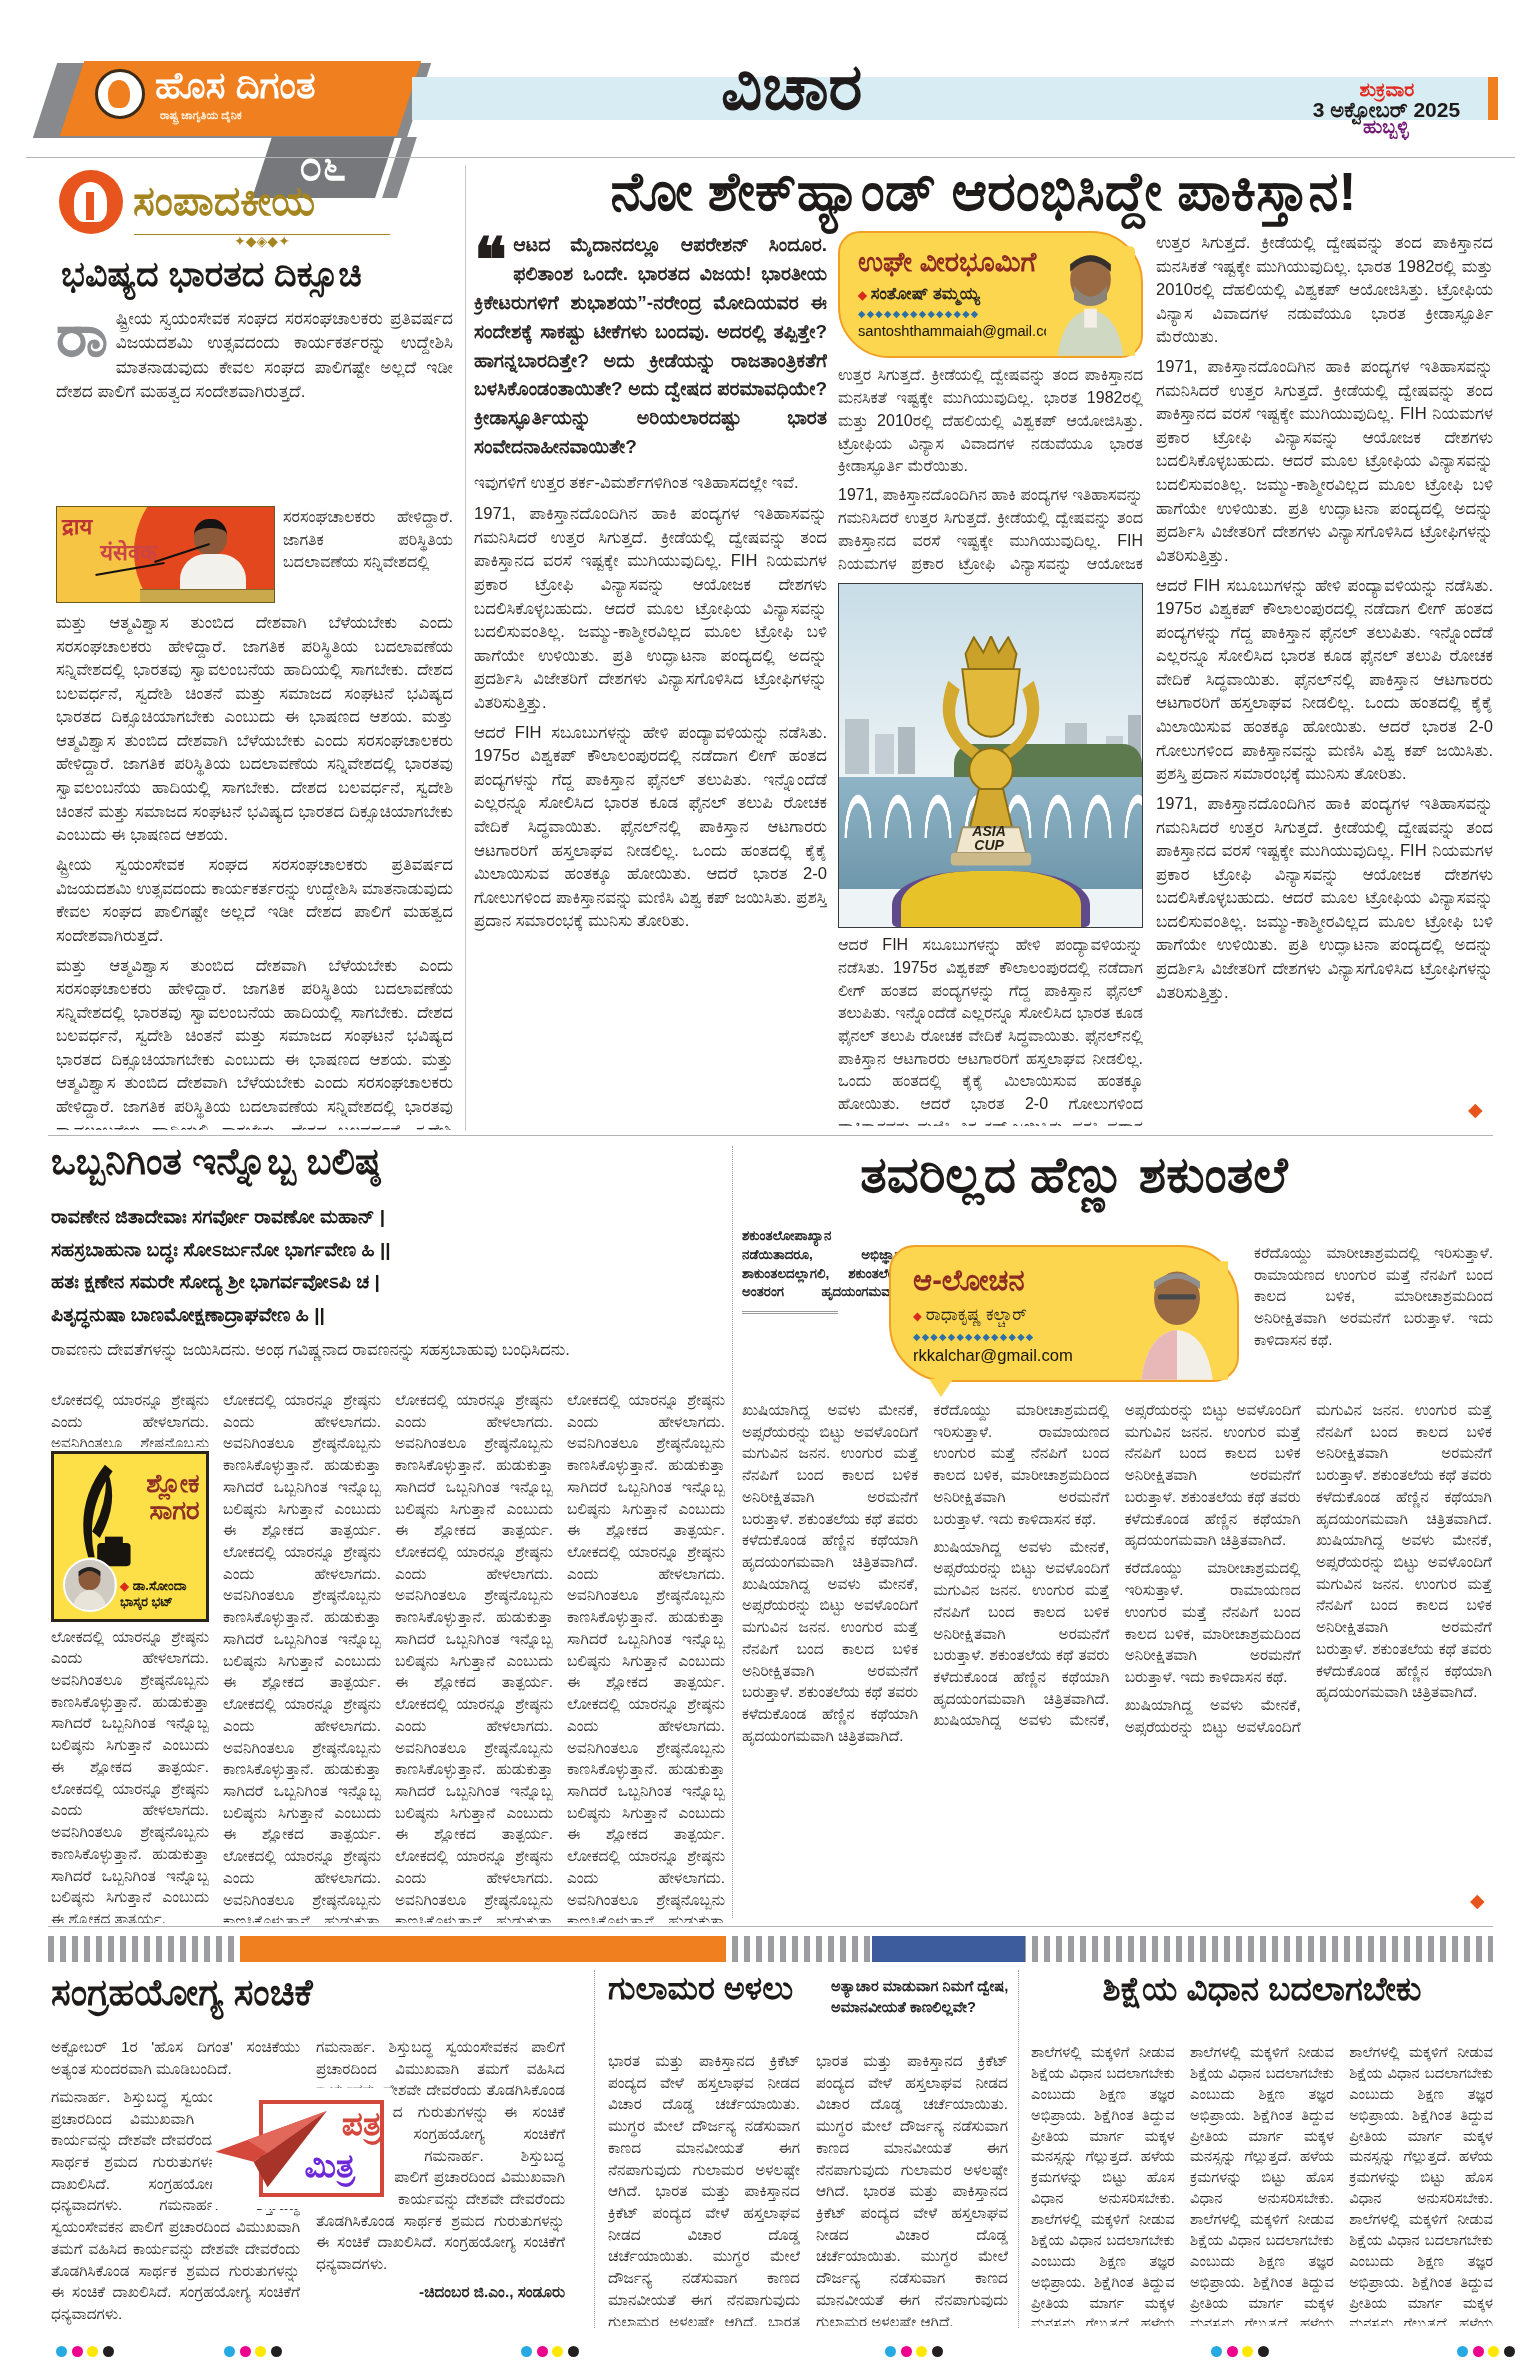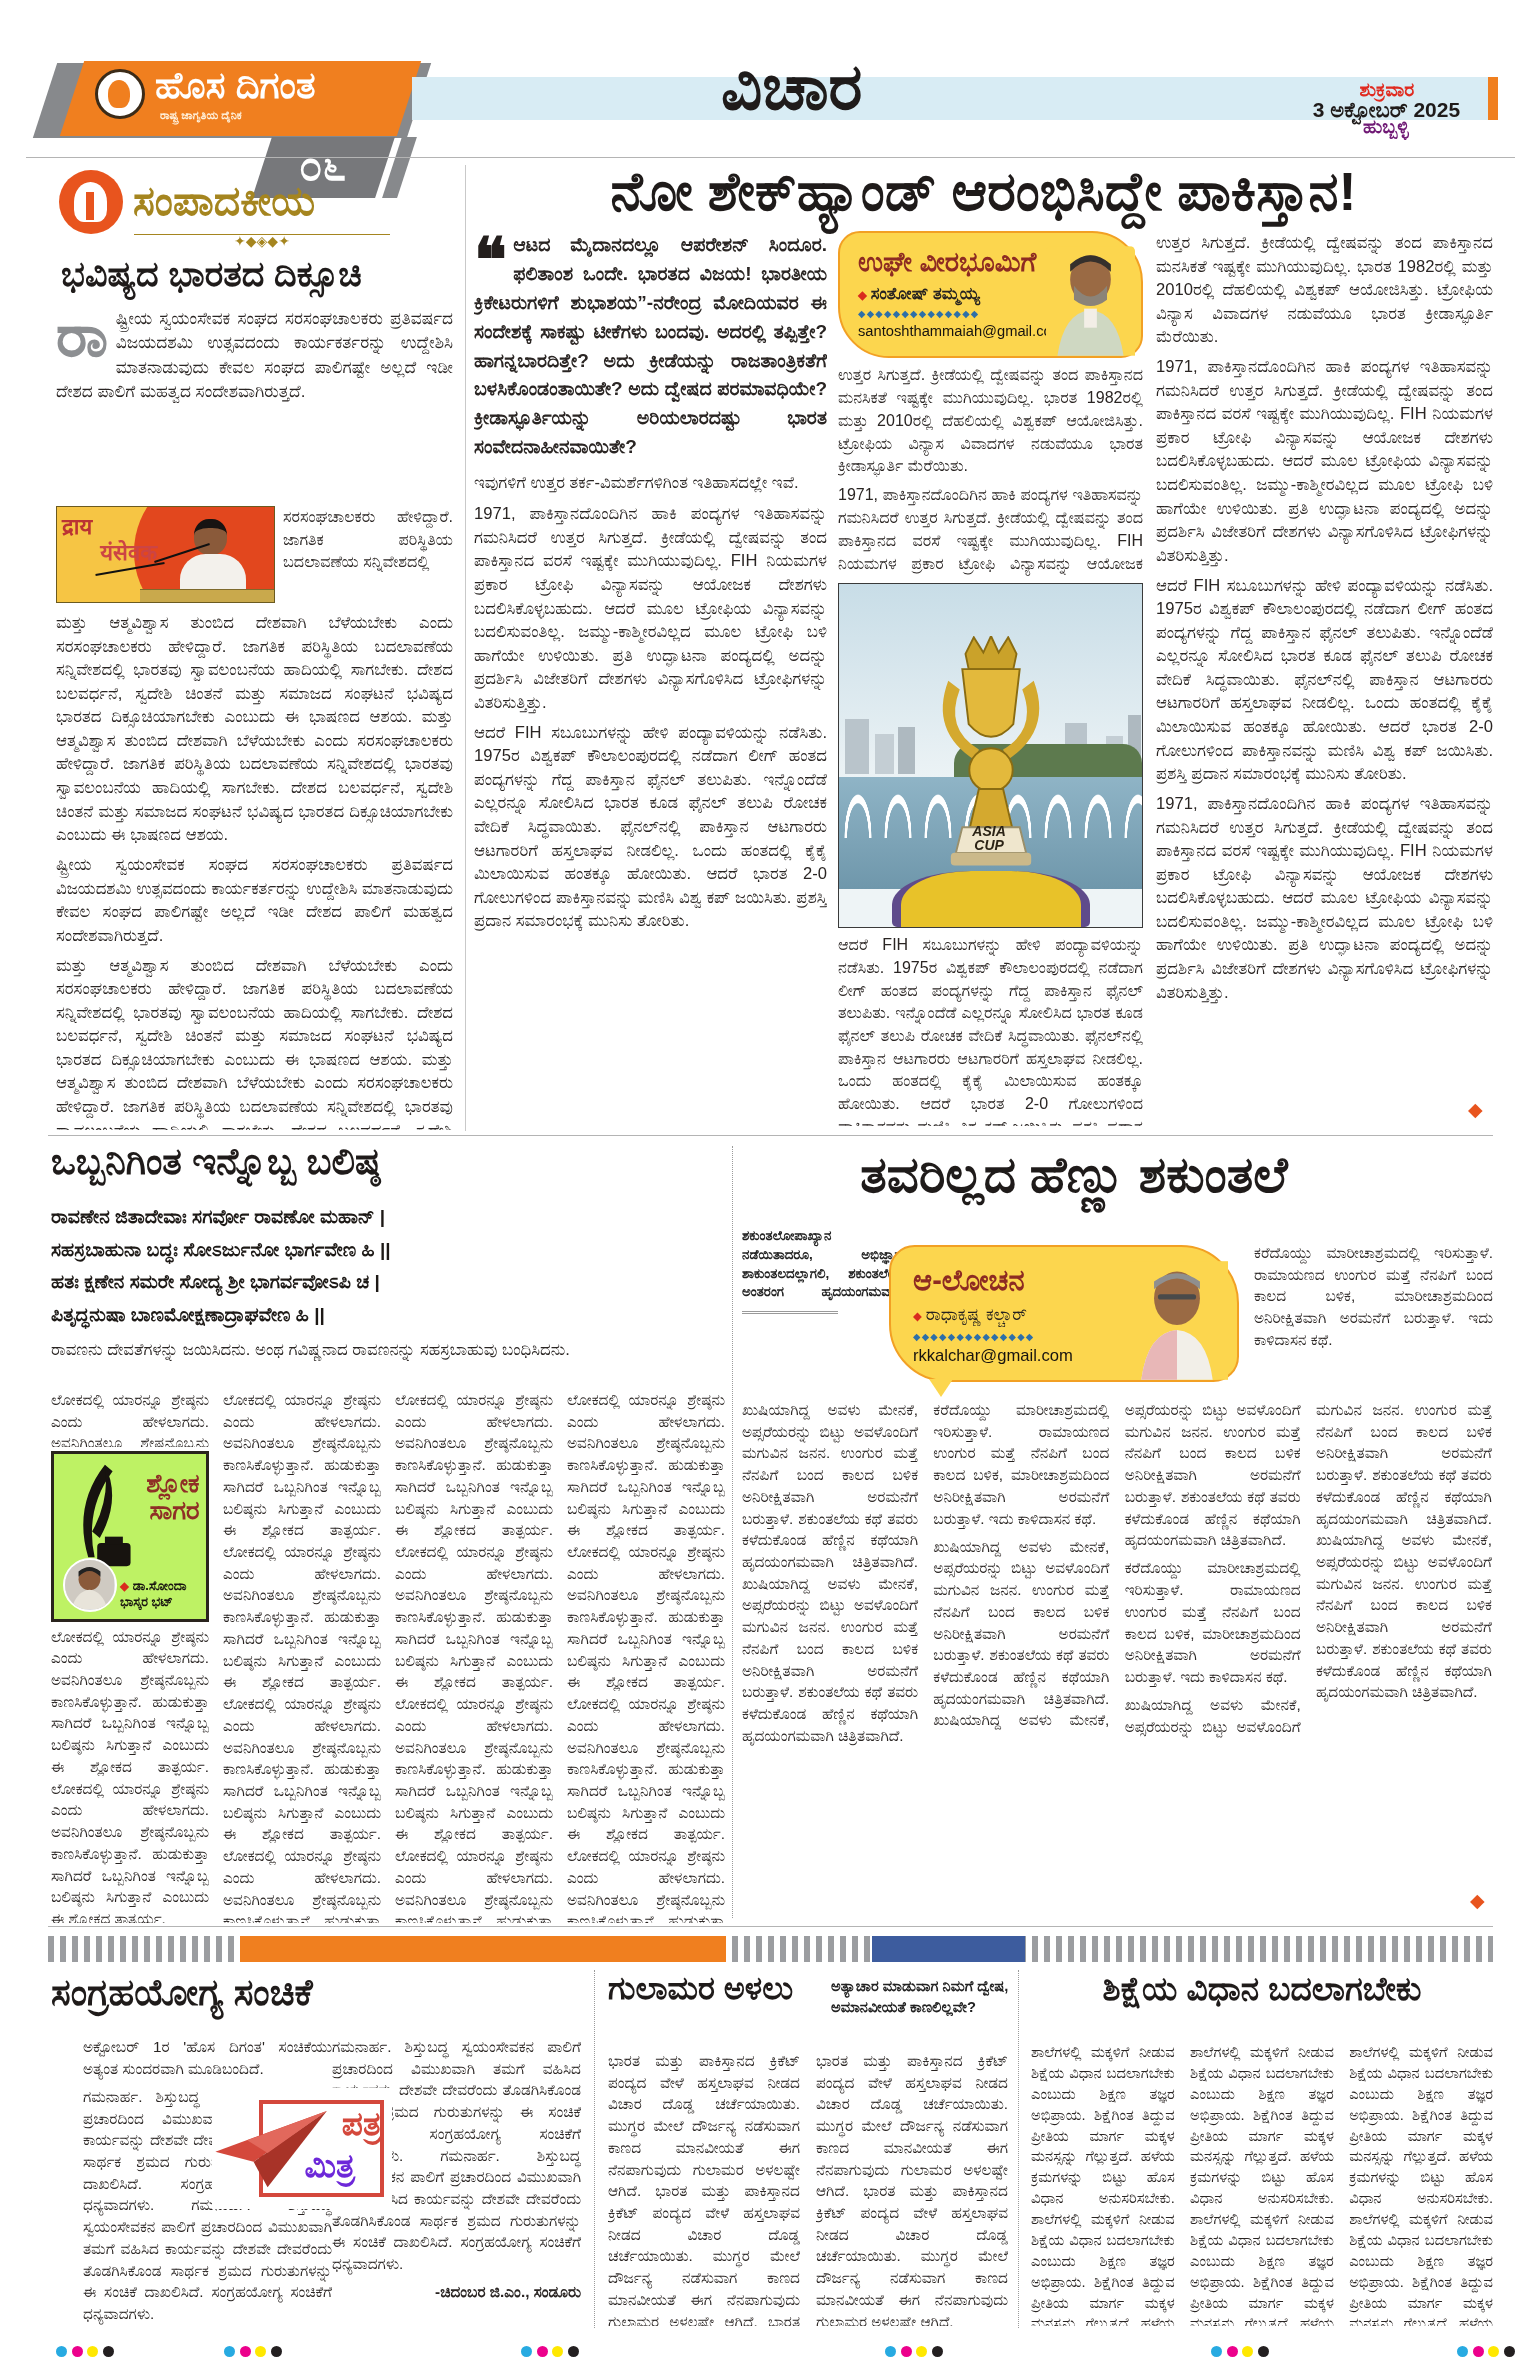--- a/index.html
+++ b/index.html
@@ -174,21 +174,21 @@
   <div class="abs bold" style="left:51px;top:1201px;width:645px;font-size:19px;line-height:1.72;color:#1d1916;">
     <div>ರಾವಣೇನ ಜಿತಾದೇವಾಃ ಸಗರ್ವೋ ರಾವಣೋ ಮಹಾನ್ |</div>
     <div>ಸಹಸ್ರಬಾಹುನಾ ಬದ್ಧಃ ಸೋಽರ್ಜುನೋ ಭಾರ್ಗವೇಣ ಹಿ ||</div>
     <div>ಹತಃ ಕ್ಷಣೇನ ಸಮರೇ ಸೋದ್ಯ ಶ್ರೀ ಭಾಗರ್ವವೋಽಪಿ ಚ |</div>
     <div>ಪಿತೃದ್ಧನುಷಾ ಬಾಣಮೋಕ್ಷಣಾದ್ರಾಘವೇಣ ಹಿ ||</div>
   </div>
   <div class="abs bt clip" style="left:51px;top:1338px;width:676px;height:47px;font-size:16.6px;">ರಾವಣನು ದೇವತೆಗಳನ್ನು ಜಯಿಸಿದನು. ಅಂಥ ಗವಿಷ್ಣನಾದ ರಾವಣನನ್ನು ಸಹಸ್ರಬಾಹುವು ಬಂಧಿಸಿದನು.</div>
   <div class="abs" style="left:51px;top:1389px;width:676px;height:534px;display:flex;gap:14px;">
     <div style="width:158px;display:flex;flex-direction:column;">
       <div class="bt clip" style="height:58px;font-size:15.3px;">ಲೋಕದಲ್ಲಿ ಯಾರನ್ನೂ ಶ್ರೇಷ್ಠನು ಎಂದು ಹೇಳಲಾಗದು. ಅವನಿಗಿಂತಲೂ ಶ್ರೇಷ್ಠನೊಬ್ಬನು ಕಾಣಸಿಕೊಳ್ಳುತ್ತಾನೆ. ಹುಡುಕುತ್ತಾ ಸಾಗಿದರೆ ಒಬ್ಬನಿಗಿಂತ ಇನ್ನೊಬ್ಬ ಬಲಿಷ್ಠನು ಸಿಗುತ್ತಾನೆ ಎಂಬುದು ಈ ಶ್ಲೋಕದ ತಾತ್ಪರ್ಯ.</div>
-      <div class="clip" style="height:171px;position:relative;background:#bef264;border:3.2px solid #2a241d;margin:3.8px 0;">
+      <div class="clip" style="height:171px;position:relative;background:#fde047;border:3.2px solid #2a241d;margin:3.8px 0;">
         <svg class="abs" style="left:6.4px;top:7.7px;" width="77" height="109" viewBox="0 0 120 170">
           <path d="M70 6 Q20 70 44 150 L54 150 Q38 76 82 16 Z" fill="#17130f"></path>
           <path d="M70 6 Q96 60 62 120 L50 110 Q78 60 70 6 Z" fill="#17130f"></path>
           <rect x="58" y="128" width="52" height="36" rx="6" fill="#17130f"></rect>
           <rect x="70" y="118" width="28" height="12" fill="#17130f"></rect>
         </svg>
         <div class="abs box-title" style="right:6.4px;top:16.6px;font-size:25.6px;line-height:1.05;text-align:right;color:#8f2f26;">
           <div>ಶ್ಲೋಕ</div>
           <div>ಸಾಗರ</div>
         </div>
@@ -243,21 +243,21 @@
   <div class="abs endmark" style="left:1470px;top:1889px;">◆</div>
 </div>
 
 <div class="abs stripes" style="left:48px;top:1936px;width:1445px;height:25.6px;">
   <div class="abs" style="left:192px;top:0;width:486px;height:25.6px;background:#f07f1f;"></div>
   <div class="abs" style="left:824px;top:0;width:153px;height:25.6px;background:#3d5c9e;"></div>
 </div>
 
 <div>
   <div class="abs headline" style="left:51px;top:1972px;font-size:37px;">ಸಂಗ್ರಹಯೋಗ್ಯ ಸಂಚಿಕೆ</div>
-  <div class="abs" style="left:51px;top:2036px;width:514px;height:293px;display:flex;margin-left:32px;">
+  <div class="abs" style="left:51px;top:2036px;width:514px;height:293px;display:flex;gap:16px;">
     <div class="bt clip" style="width:249px;font-size:15.3px;">
       <p>ಅಕ್ಟೋಬರ್ 1ರ 'ಹೊಸ ದಿಗಂತ' ಸಂಚಿಕೆಯು ಅತ್ಯಂತ ಸುಂದರವಾಗಿ ಮೂಡಿಬಂದಿದೆ.</p>
       <p>ಗಮನಾರ್ಹ. ಶಿಸ್ತುಬದ್ಧ ಸ್ವಯಂಸೇವಕನ ಪಾಲಿಗೆ ಪ್ರಚಾರದಿಂದ ವಿಮುಖವಾಗಿ ತಮಗೆ ವಹಿಸಿದ ಕಾರ್ಯವನ್ನು ದೇಶವೇ ದೇವರೆಂದು ತೊಡಗಿಸಿಕೊಂಡ ಸಾರ್ಥಕ ಶ್ರಮದ ಗುರುತುಗಳನ್ನು ಈ ಸಂಚಿಕೆ ದಾಖಲಿಸಿದೆ. ಸಂಗ್ರಹಯೋಗ್ಯ ಸಂಚಿಕೆಗೆ ಧನ್ಯವಾದಗಳು. ಗಮನಾರ್ಹ. ಶಿಸ್ತುಬದ್ಧ ಸ್ವಯಂಸೇವಕನ ಪಾಲಿಗೆ ಪ್ರಚಾರದಿಂದ ವಿಮುಖವಾಗಿ ತಮಗೆ ವಹಿಸಿದ ಕಾರ್ಯವನ್ನು ದೇಶವೇ ದೇವರೆಂದು ತೊಡಗಿಸಿಕೊಂಡ ಸಾರ್ಥಕ ಶ್ರಮದ ಗುರುತುಗಳನ್ನು ಈ ಸಂಚಿಕೆ ದಾಖಲಿಸಿದೆ. ಸಂಗ್ರಹಯೋಗ್ಯ ಸಂಚಿಕೆಗೆ ಧನ್ಯವಾದಗಳು.</p>
     </div>
     <div class="bt clip" style="width:249px;font-size:15.3px;">
       <p>ಗಮನಾರ್ಹ. ಶಿಸ್ತುಬದ್ಧ ಸ್ವಯಂಸೇವಕನ ಪಾಲಿಗೆ ಪ್ರಚಾರದಿಂದ ವಿಮುಖವಾಗಿ ತಮಗೆ ವಹಿಸಿದ ಕಾರ್ಯವನ್ನು ದೇಶವೇ ದೇವರೆಂದು ತೊಡಗಿಸಿಕೊಂಡ ಸಾರ್ಥಕ ಶ್ರಮದ ಗುರುತುಗಳನ್ನು ಈ ಸಂಚಿಕೆ ದಾಖಲಿಸಿದೆ. ಸಂಗ್ರಹಯೋಗ್ಯ ಸಂಚಿಕೆಗೆ ಧನ್ಯವಾದಗಳು. ಗಮನಾರ್ಹ. ಶಿಸ್ತುಬದ್ಧ ಸ್ವಯಂಸೇವಕನ ಪಾಲಿಗೆ ಪ್ರಚಾರದಿಂದ ವಿಮುಖವಾಗಿ ತಮಗೆ ವಹಿಸಿದ ಕಾರ್ಯವನ್ನು ದೇಶವೇ ದೇವರೆಂದು ತೊಡಗಿಸಿಕೊಂಡ ಸಾರ್ಥಕ ಶ್ರಮದ ಗುರುತುಗಳನ್ನು ಈ ಸಂಚಿಕೆ ದಾಖಲಿಸಿದೆ. ಸಂಗ್ರಹಯೋಗ್ಯ ಸಂಚಿಕೆಗೆ ಧನ್ಯವಾದಗಳು.</p>
       <div class="sig">-ಚಿದಂಬರ ಜಿ.ಎಂ., ಸಂಡೂರು</div>
     </div>
   </div>
   <div class="abs" style="left:212px;top:2088px;width:180px;height:121px;background:#ffffff;">

